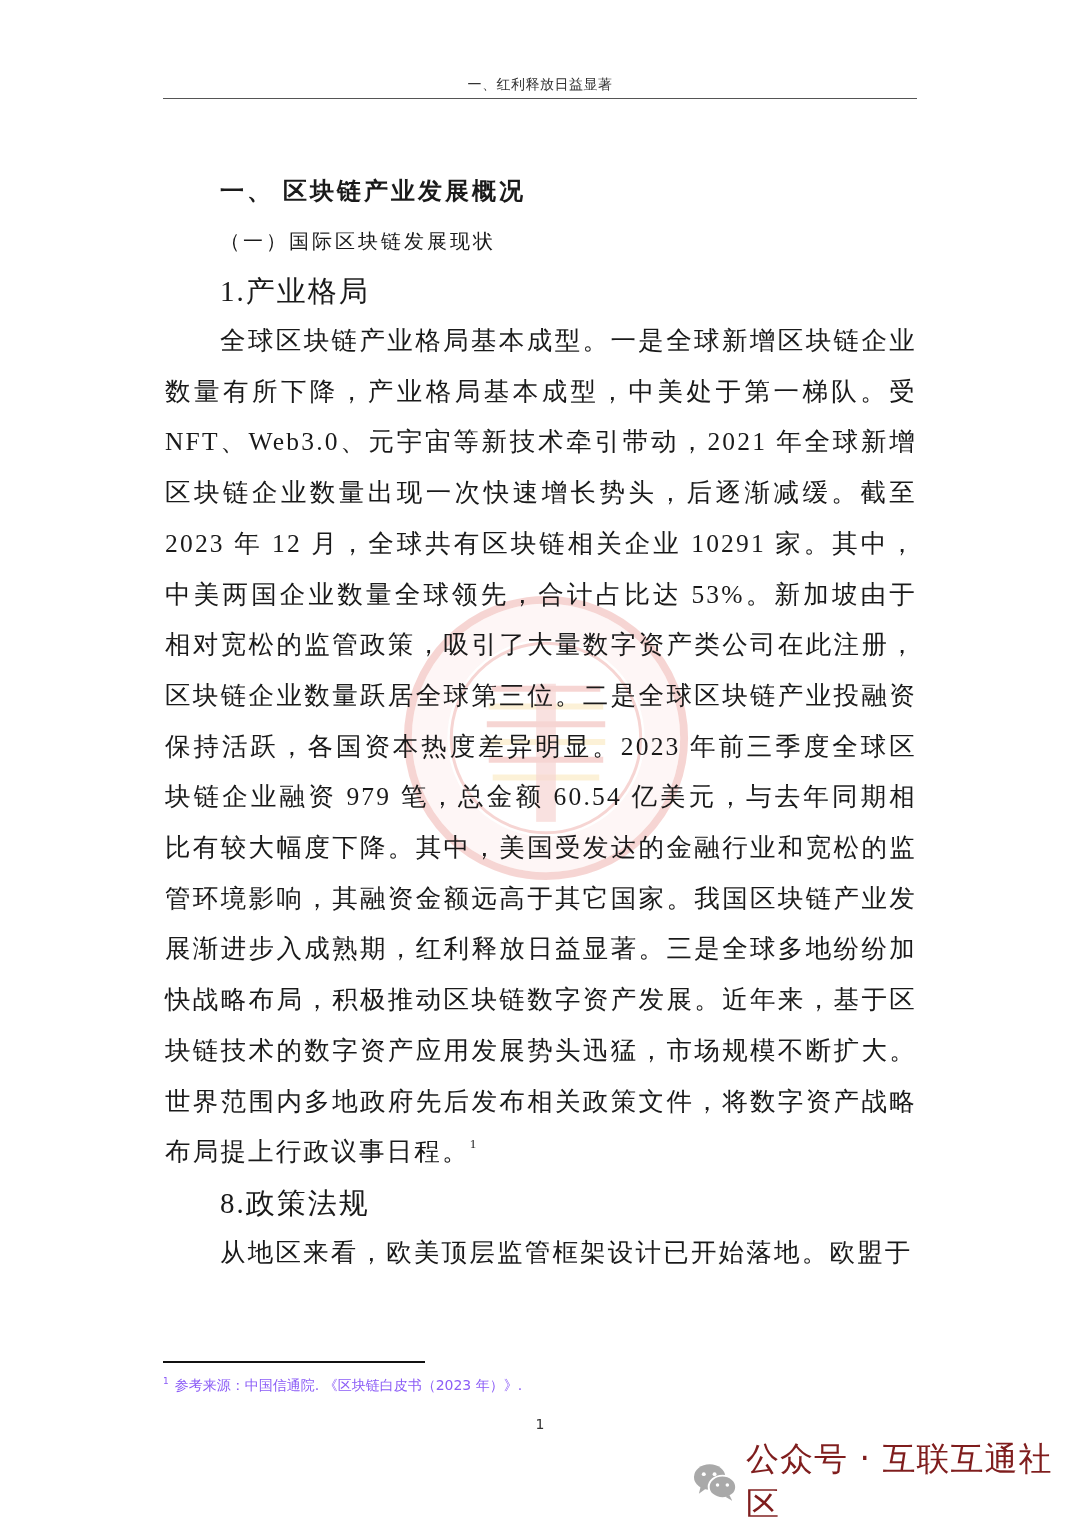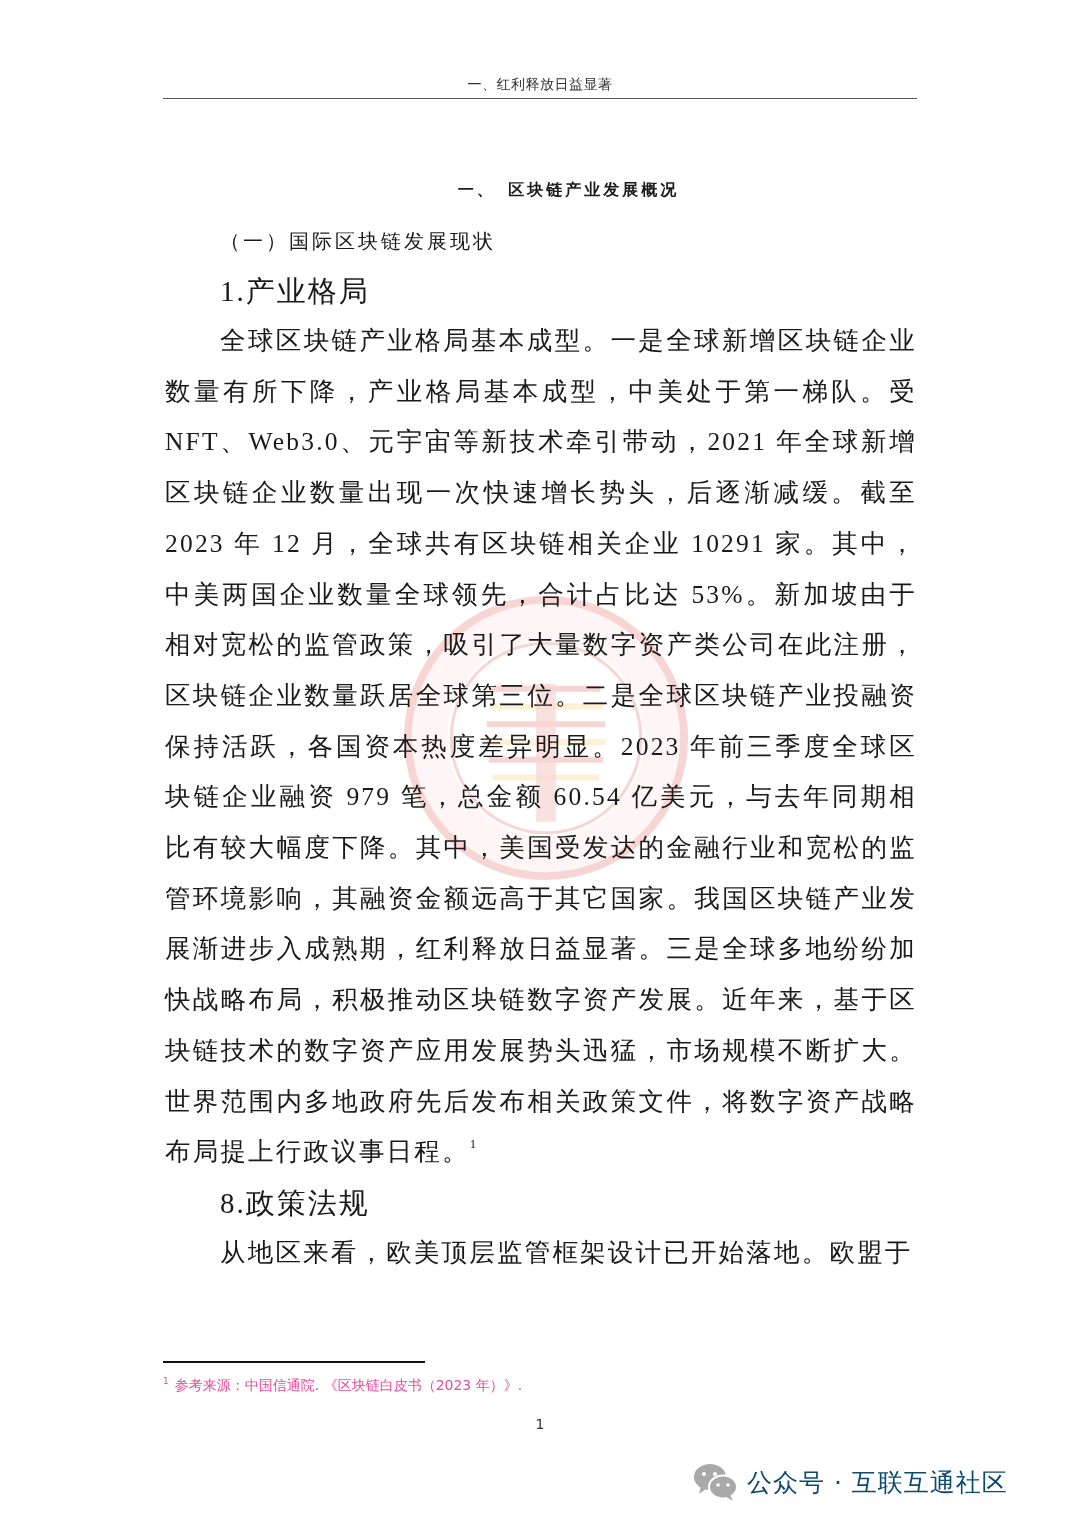--- a/index.html
+++ b/index.html
@@ -18,24 +18,24 @@
     font-size: 14px; color: #333; letter-spacing: 0.5px;
   }
   .header-rule {
     position: absolute; left: 163px; top: 98px; width: 754px; height: 0;
     border-top: 1.5px solid #555;
   }
   .content {
     position: absolute; left: 165px; top: 166px; width: 752px;
   }
   .h1 {
-    font-family: Liberation Mono, monospace;
-    font-weight: bold; font-size: 16px;
+    font-family: Liberation Serif, serif;
+    font-weight: bold; font-size: 24px;
     height: 50px; line-height: 50px;
-    padding-left: 55px; letter-spacing: 3px; text-align: center;
+    padding-left: 55px; letter-spacing: 3px;
   }
   .h2 {
     font-family: "DejaVu Sans", sans-serif;
     font-weight: normal; font-size: 20px;
     height: 50px; line-height: 50px;
     padding-left: 55px; letter-spacing: 3px;
   }
   .h3 {
     font-size: 29px; height: 50px; line-height: 50px;
     padding-left: 55px; letter-spacing: 2px;
@@ -47,32 +47,32 @@
     margin: 0;
   }
   .para sup { font-size: 13px; vertical-align: 12px; line-height: 0; }
   .footnote-rule {
     position: absolute; left: 163px; top: 1361px; width: 262px; height: 0;
     border-top: 2px solid #111;
   }
   .footnote {
     position: absolute; left: 163px; top: 1376px; width: 600px;
     font-family: "DejaVu Sans", sans-serif;
-    font-size: 14px; color: #ec4899;
+    font-size: 14px; color: #8b5cf6;
   }
   .footnote .fn-mark { font-size: 9px; vertical-align: 6px; margin-right: 6px; }
   .page-number {
     position: absolute; left: 520px; top: 1416px; width: 40px; text-align: center;
     font-family: "DejaVu Sans", sans-serif; font-size: 14px; color: #333;
   }
   .wechat-badge {
     position: absolute; left: 693px; top: 1462px; height: 40px;
     display: flex; align-items: center; gap: 8px;
     font-family: "DejaVu Sans", sans-serif;
-    font-size: 25px; color: #0c4a6e; letter-spacing: 1px;
+    font-size: 33px; color: #7f1d1d; letter-spacing: 1px;
   }
   .wechat-icon { width: 46px; height: 40px; display: block; }
   .watermark {
     position: absolute; left: 398px; top: 590px; width: 296px; height: 296px;
     opacity: 0.22; pointer-events: none;
   }
 </style>
 </head>
 <body>
 

